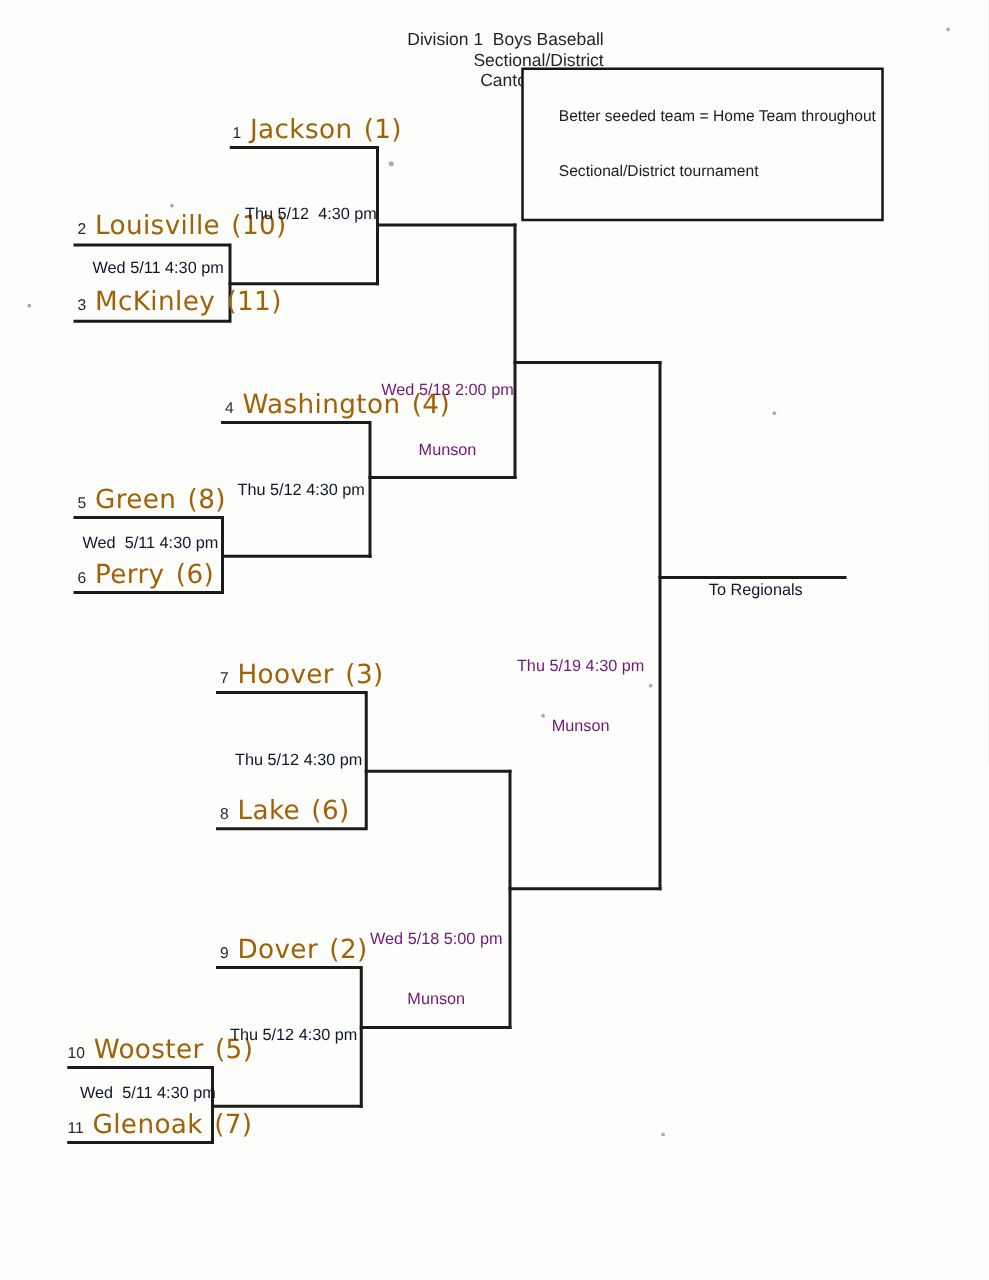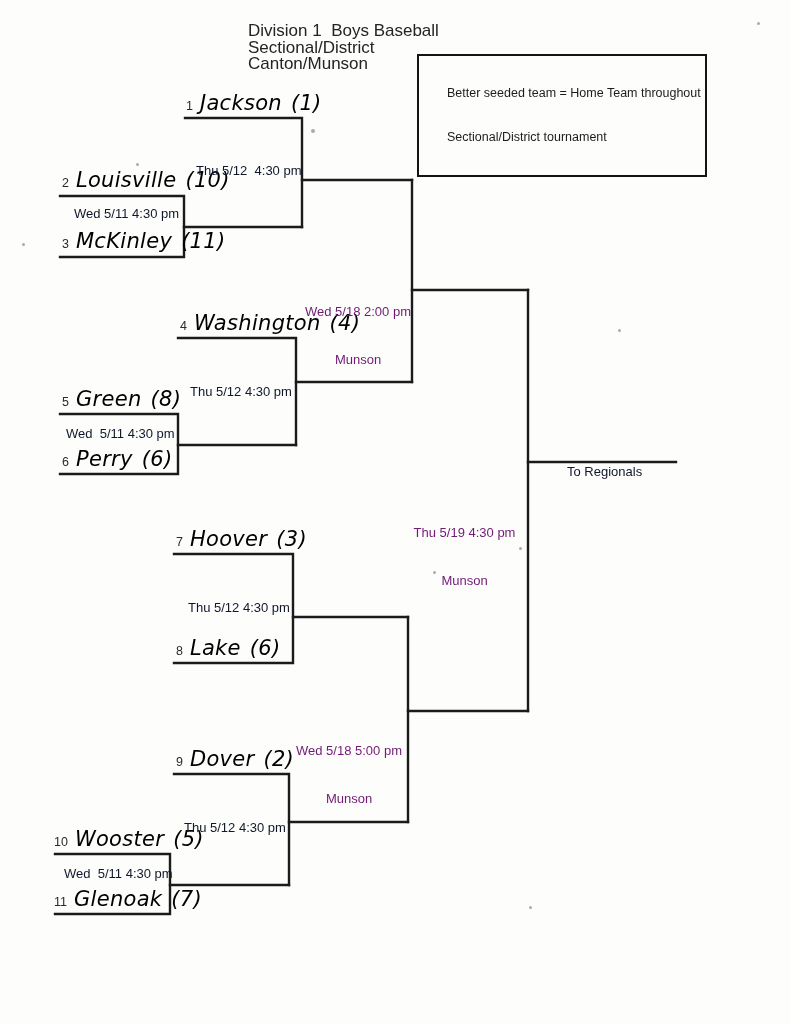--- a/index.html
+++ b/index.html
@@ -3,33 +3,33 @@
 <meta charset="utf-8">
 <style>
   html,body { margin:0; padding:0; background:#e8e8e8; }
   .page {
     position:relative; width:791px; height:1024px; margin:0 auto;
     background:#fdfdfc; overflow:hidden;
     font-family:"Liberation Sans", sans-serif; color:#1f1f1f;
   }
   .abs { position:absolute; }
   .typed { font-size:13px; line-height:15px; white-space:pre; color:#0f172a; }
-  .title-block { text-align:left; font-size:17px; line-height:16.5px; color:#242424; }
+  .title-block { text-align:right; font-size:14px; line-height:16.5px; color:#242424; }
   .title-block div { white-space:pre; }
   .notebox {
     border:2px solid #141414; background:#fdfdfc;
     font-size:12.5px; line-height:14.5px; padding:1px 4px 2px 4px; white-space:pre;
     color:#1c1c1c;
   }
   .team { display:flex; align-items:baseline; gap:7px; }
   .tnum { font-size:12.5px; color:#2a2a2a; }
   .tname, .tseed {
-    font-family:"DejaVu Sans", cursive; font-style:italic;
+    font-family:"DejaVu Sans", cursive; 
     font-size:21px; line-height:24px; letter-spacing:0.3px;
-    color:#000000; white-space:pre;
+    color:#a16207; white-space:pre;
   }
   .tseed { margin-left:2px; }
   .venue-label { text-align:center; font-size:13px; line-height:16px; white-space:pre; color:#701a75; }
   .speck { position:absolute; background:#8f8f8f; border-radius:50%; opacity:.75; }
   svg.lines { position:absolute; left:0; top:0; }
   svg.lines path { fill:none; stroke:#1b1b1b; stroke-width:2.4; stroke-linecap:square; }
 </style>
 </head>
 <body>
 

